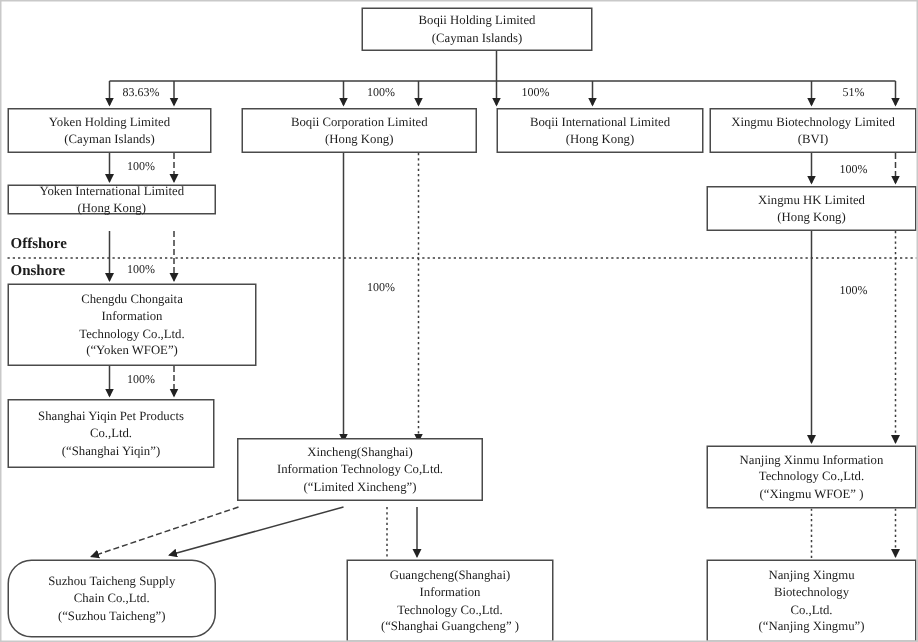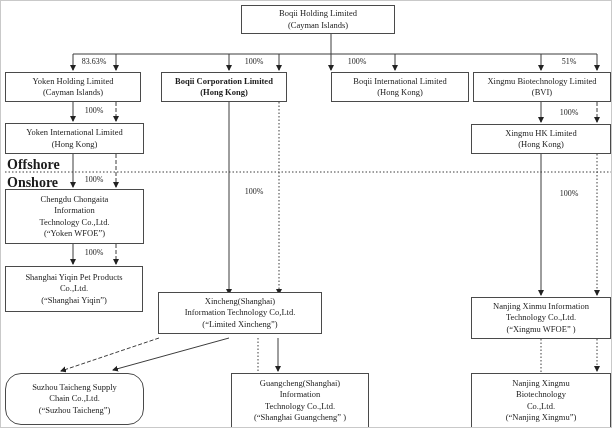--- a/index.html
+++ b/index.html
@@ -16,21 +16,21 @@
     position:absolute;z-index:1;box-sizing:border-box;
     border:1px solid #4a4a4a;background:#fff;
     display:flex;flex-direction:column;align-items:center;justify-content:center;
     text-align:center;font-size:8.5px;line-height:1.32;padding:1px 2px;
   }
   .node span{display:block;white-space:nowrap;}
   .pct{
     position:absolute;z-index:2;font-size:8px;white-space:nowrap;
     transform:translateX(-50%);
   }
-  .regionlbl{position:absolute;z-index:2;font-size:14px;font-weight:bold;}
+  .regionlbl{position:absolute;z-index:2;font-size:10px;font-weight:bold;}
 </style>
 </head>
 <body>
 
 <div id="stage">
 
   <svg id="edges" viewBox="0 0 612 428" xmlns="http://www.w3.org/2000/svg">
     <defs>
       <marker id="arw" markerWidth="7" markerHeight="7" refX="5" refY="3" orient="auto" markerUnits="userSpaceOnUse">
         <path d="M0,0 L6,3 L0,6 Z" fill="#222"></path>
@@ -103,46 +103,46 @@
   <div class="node" style="left:240px;top:4px;width:154px;height:29px;">
     <span>Boqii Holding Limited</span>
     <span>(Cayman Islands)</span>
   </div>
 
   <div class="node" style="left:4px;top:71px;width:136px;height:30px;">
     <span>Yoken Holding Limited</span>
     <span>(Cayman Islands)</span>
   </div>
 
-  <div class="node" style="left:160px;top:71px;width:126px;height:30px;font-weight:bold;">
+  <div class="node" style="left:160px;top:71px;width:157px;height:30px;">
     <span>Boqii Corporation Limited</span>
     <span>(Hong Kong)</span>
   </div>
 
   <div class="node" style="left:330px;top:71px;width:138px;height:30px;">
     <span>Boqii International Limited</span>
     <span>(Hong Kong)</span>
   </div>
 
   <div class="node" style="left:472px;top:71px;width:138px;height:30px;">
     <span>Xingmu Biotechnology Limited</span>
     <span>(BVI)</span>
   </div>
 
-  <div class="node" style="left:4px;top:122px;width:139px;height:31px;">
+  <div class="node" style="left:4px;top:122px;width:139px;height:20px;">
     <span>Yoken International Limited</span>
     <span>(Hong Kong)</span>
   </div>
 
   <div class="node" style="left:470px;top:123px;width:140px;height:30px;">
     <span>Xingmu HK Limited</span>
     <span>(Hong Kong)</span>
   </div>
 
-  <div class="node" style="left:4px;top:188px;width:139px;height:55px;">
+  <div class="node" style="left:4px;top:188px;width:166px;height:55px;">
     <span>Chengdu Chongaita</span>
     <span>Information</span>
     <span>Technology Co.,Ltd.</span>
     <span>(“Yoken WFOE”)</span>
   </div>
 
   <div class="node" style="left:4px;top:265px;width:138px;height:46px;">
     <span>Shanghai Yiqin Pet Products</span>
     <span>Co.,Ltd.</span>
     <span>(“Shanghai Yiqin”)</span>

